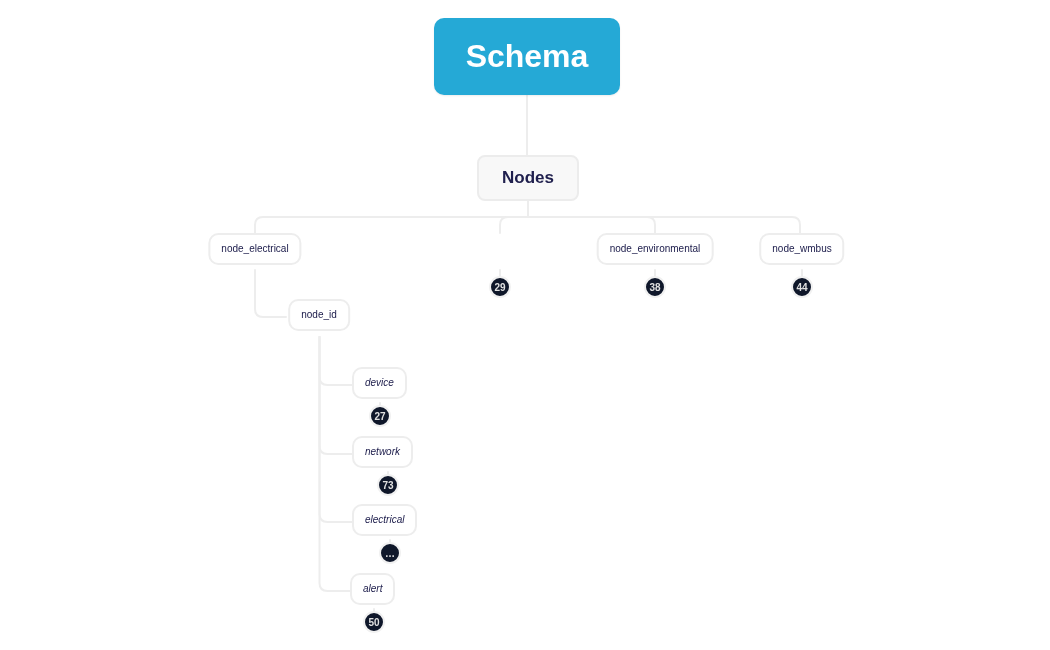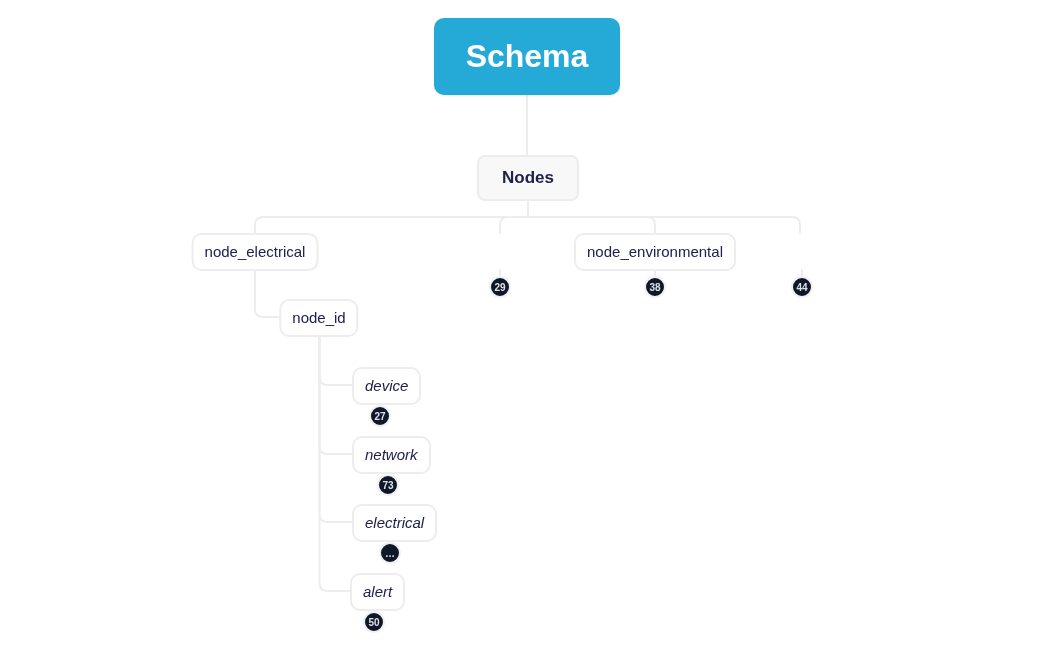--- a/index.html
+++ b/index.html
@@ -15,21 +15,21 @@
   html,body{margin:0;padding:0;background:#fff;}
   .canvas{
     position:relative;width:1050px;height:650px;background:#ffffff;overflow:hidden;
     font-family:"Liberation Sans", sans-serif;
   }
   .connector-layer{position:absolute;left:0;top:0;width:1050px;height:650px;}
   .connector-layer path, .connector-layer line{stroke:var(--connector);stroke-width:2;fill:none;stroke-linecap:round;}
   .node{
     position:absolute;box-sizing:border-box;white-space:nowrap;cursor:pointer;
     background:#ffffff;border:2px solid var(--node-border);border-radius:10px;
-    color:var(--node-text);font-size:15px;padding:8px 11px;line-height:1.2;
+    color:var(--node-text);font-size:10px;padding:8px 11px;line-height:1.2;
     transform:translateX(-50%);
   }
   .node.left-anchored{transform:none;font-style:italic;}
   .node.root{
     background:var(--root-fill);border:none;color:var(--root-text);
     width:186px;height:77px;display:flex;align-items:center;justify-content:center;
     font-size:32px;font-weight:700;border-radius:10px;padding:0;
     box-shadow:0 1px 2px rgba(0,0,0,0.08);
   }
   .node.group{
@@ -72,20 +72,21 @@
 
   <div class="node root" style="left:527px;top:18px">Schema</div>
 
   <div class="node group" style="left:528px;top:155px">Nodes</div>
 
   <div class="node" style="left:255px;top:233px">node_electrical</div>
 
 
   <div class="node" style="left:655px;top:233px">node_environmental</div>
 
+  <div class="node" style="left:802px;top:233px">node_wmbus</div>
 
   <div class="node" style="left:319px;top:299px">node_id</div>
 
   <div class="node left-anchored" style="left:352px;top:367px">device</div>
 
   <div class="node left-anchored" style="left:352px;top:436px">network</div>
 
   <div class="node left-anchored" style="left:352px;top:504px">electrical</div>
 
   <div class="node left-anchored" style="left:350px;top:573px">alert</div>

